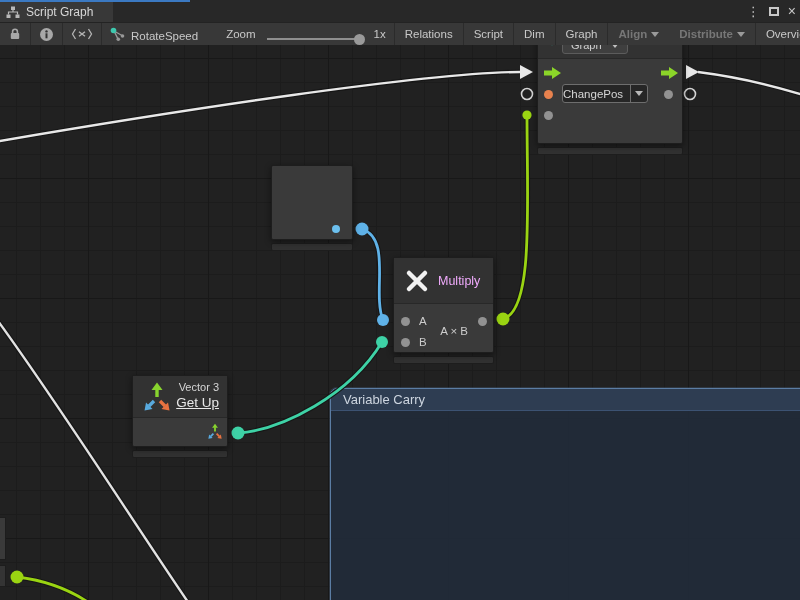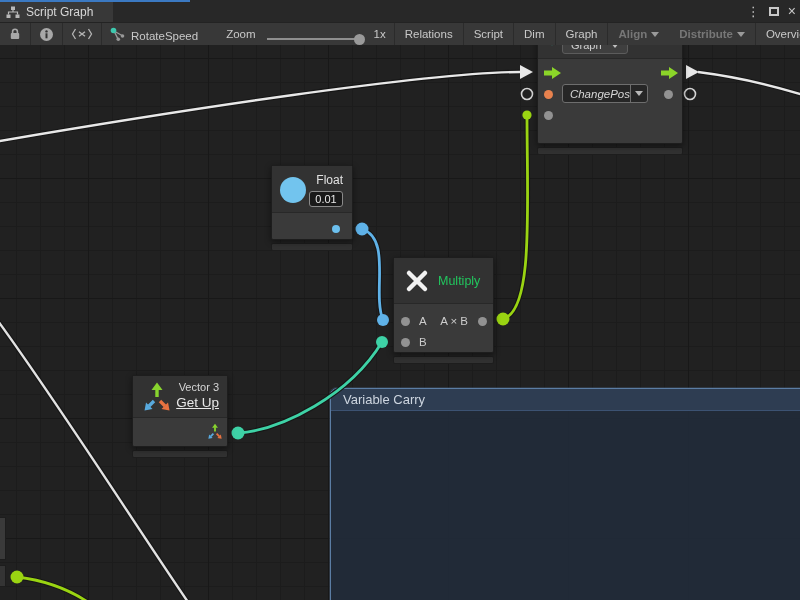--- a/index.html
+++ b/index.html
@@ -49,38 +49,38 @@
                  box-shadow:0 0 0 1px rgba(90,125,164,0.25); }
   .group-header { height:22px; background:#2e3d52; border-radius:6px 0 0 0; border-bottom:1px solid #3c5272;
                   display:flex; align-items:center; padding-left:12px; color:#cdd5df; font-size:13px; }
 
   
   .node { position:absolute; }
   .node-main { position:relative; background:#3a3a3a; border:1px solid #1d1d1d; border-radius:2px;
                box-shadow:0 2px 6px rgba(0,0,0,0.45); }
   .node-header { background:#323232; border-bottom:1px solid #282828; position:relative; }
   .node-footer { margin-top:3px; height:8px; background:#313131; border:1px solid #1d1d1d; border-radius:2px; }
-  .node-title { color:#22c55e; font-size:12.5px; }
+  .node-title { color:#f0abfc; font-size:12.5px; }
   .port-label { color:#cccccc; font-size:11.5px; }
   .dot { position:absolute; width:9px; height:9px; border-radius:50%; background:#929292; }
   .dot.orange { background:#e8824e; }
   .dot.blue-sm { width:8px; height:8px; background:#6cc0ee; }
   .flow-arrow { position:absolute; width:17px; height:12px; }
 
   
   .graph-node { left:537px; top:-15px; width:146px; }
   .graph-node .node-main { height:114px; }
   .graph-node .node-header { height:28px; }
   .graph-pill { position:absolute; left:24px; top:5px; height:18px; padding:0 8px; background:#3f3f3f;
                 border:1px solid #5c5c5c; border-radius:3px; display:flex; align-items:center; gap:5px;
                 color:#d0d0d0; font-size:11px; }
   .graph-code-icon { position:absolute; left:7px; top:4px; color:#38c7ab; font-weight:bold; font-size:12px; }
   .dropdown { position:absolute; left:24px; top:53px; width:86px; height:19px; background:#262626;
               border:1px solid #6e6e6e; border-radius:3px; display:flex; align-items:center; color:#d6d6d6; font-size:11.5px; }
-  .dropdown .dd-text { flex:1; text-align:right;font-style:italic; }
+  .dropdown .dd-text { flex:1; text-align:left; }
   .dropdown .dd-caret { width:17px; height:100%; border-left:1px solid #6e6e6e;
                         display:flex; align-items:center; justify-content:center; }
 
   
   .float-node { left:271px; top:120px; width:82px; }
   .float-node .node-main { height:75px; }
   .float-node .node-header { height:47px; }
   .float-circle { position:absolute; left:8px; top:11px; width:26px; height:26px; border-radius:50%; background:#72c4ee; }
   .float-title { position:absolute; right:9px; top:7px; font-size:12px; color:#e2e2e2; }
   .float-field { position:absolute; right:9px; top:25px; width:34px; height:16px; background:#191919;
@@ -261,41 +261,36 @@
         </div>
         <span class="dot" style="left:126px; top:59px;"></span>
 
         <span class="dot" style="left:6px; top:80px;"></span>
       </div>
       <div class="node-footer"></div>
     </div>
 
     <div class="node float-node">
       <div class="node-main">
-        <div class="node-header">
-          <span class="float-circle"></span>
-          <span class="float-title">Float</span>
-          <span class="float-field">0.01</span>
-        </div>
         <span class="dot blue-sm" style="left:60px; top:59px;"></span>
       </div>
       <div class="node-footer"></div>
     </div>
 
     <div class="node multiply-node">
       <div class="node-main">
         <div class="node-header">
           <svg width="26" height="26" viewBox="0 0 26 26" style="position:absolute; left:10px; top:10px;">
             <path d="M5 5 L21 21 M21 5 L5 21" stroke="#f2f2f2" stroke-width="4.5" stroke-linecap="round"></path>
           </svg>
           <span class="node-title mult-title">Multiply</span>
         </div>
         <span class="dot" style="left:7px; top:59px;"></span>
         <span class="port-label" style="position:absolute; left:25px; top:57px;">A</span>
-        <span class="port-label" style="position:absolute; right:25px; top:57px;">A × B</span>
+        <span class="port-label" style="position:absolute; right:25px; top:67px;">A × B</span>
         <span class="dot" style="right:6px; top:59px;"></span>
         <span class="dot" style="left:7px; top:80px;"></span>
         <span class="port-label" style="position:absolute; left:25px; top:78px;">B</span>
       </div>
       <div class="node-footer"></div>
     </div>
 
     <div class="node vector3-node">
       <div class="node-main">
         <div class="node-header">

